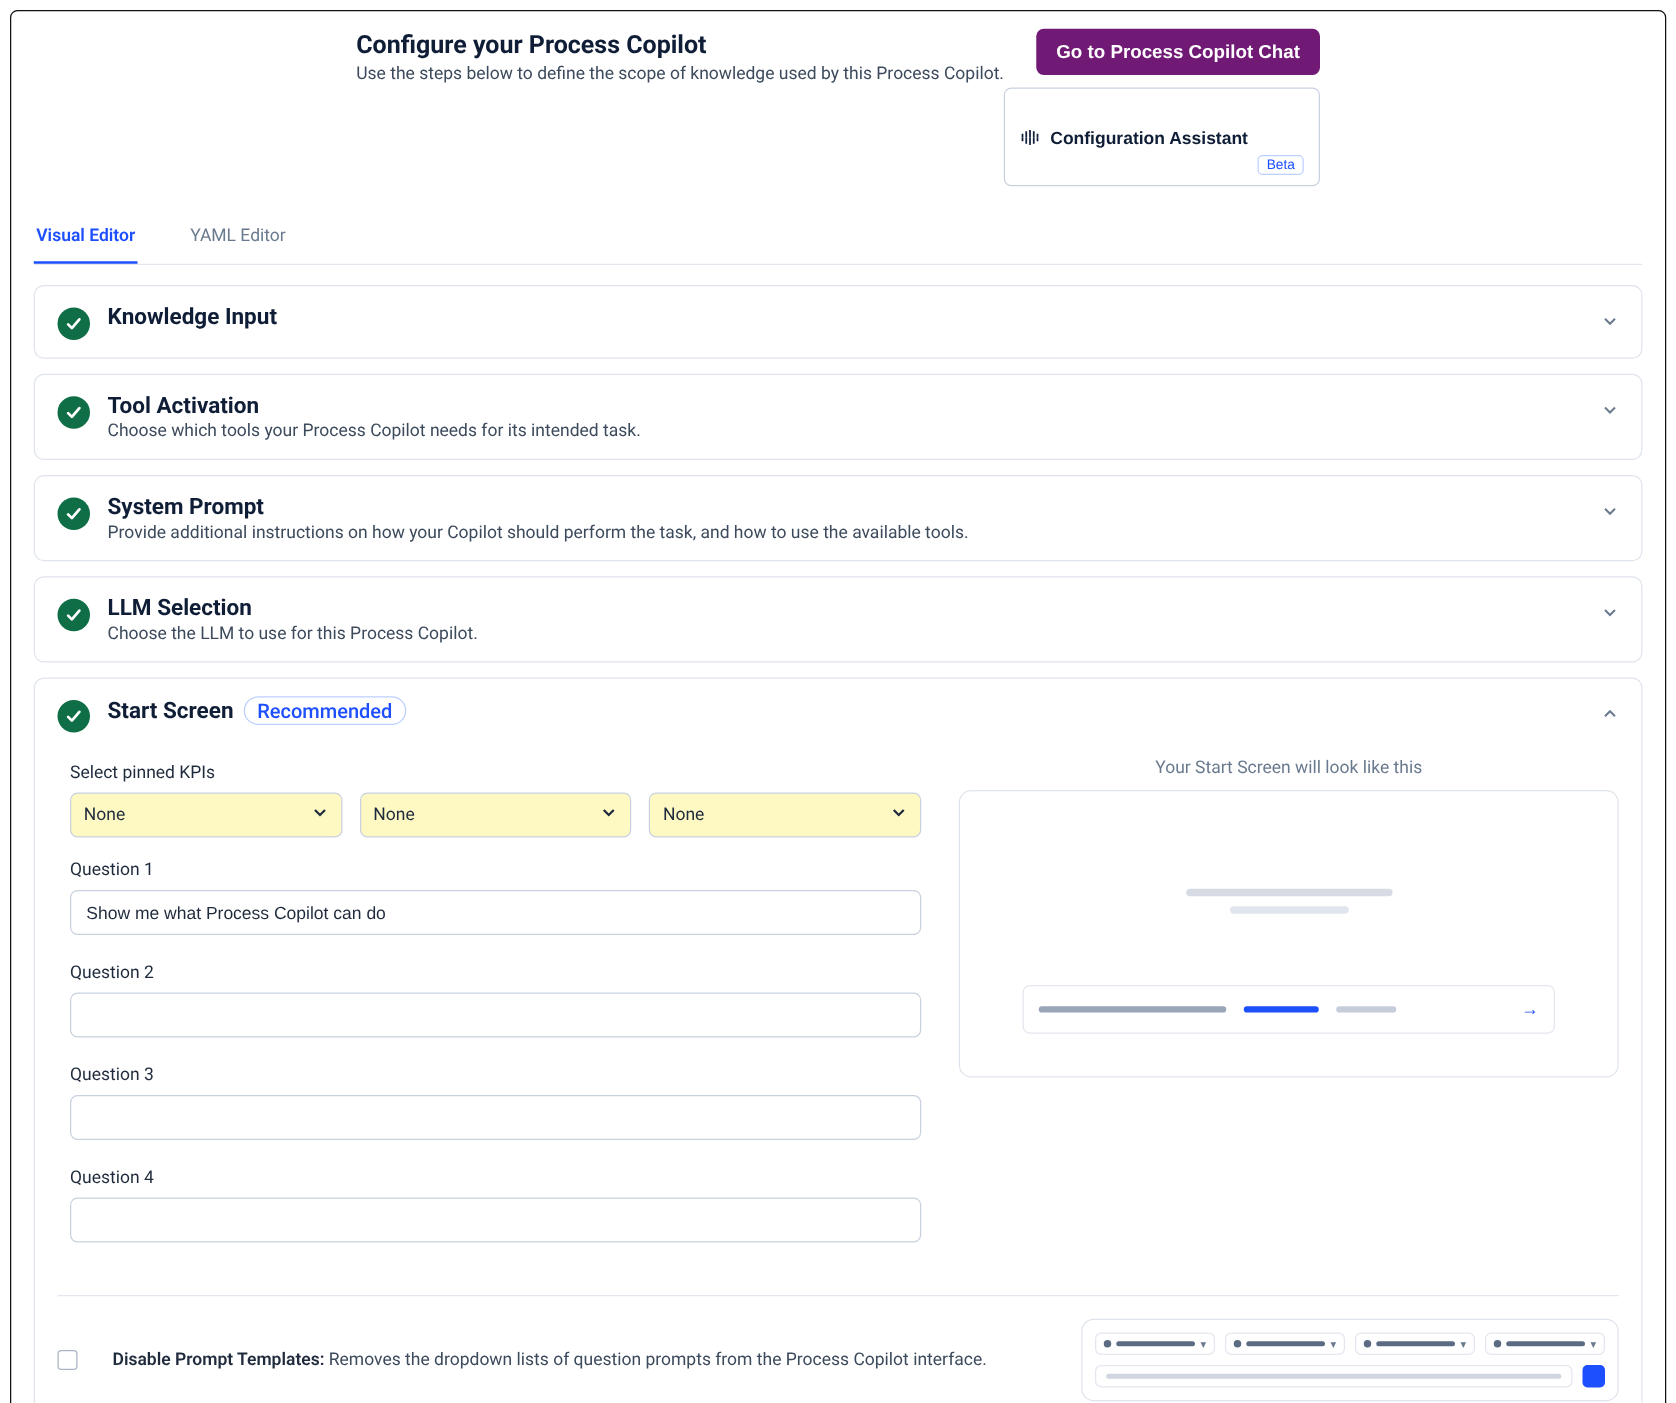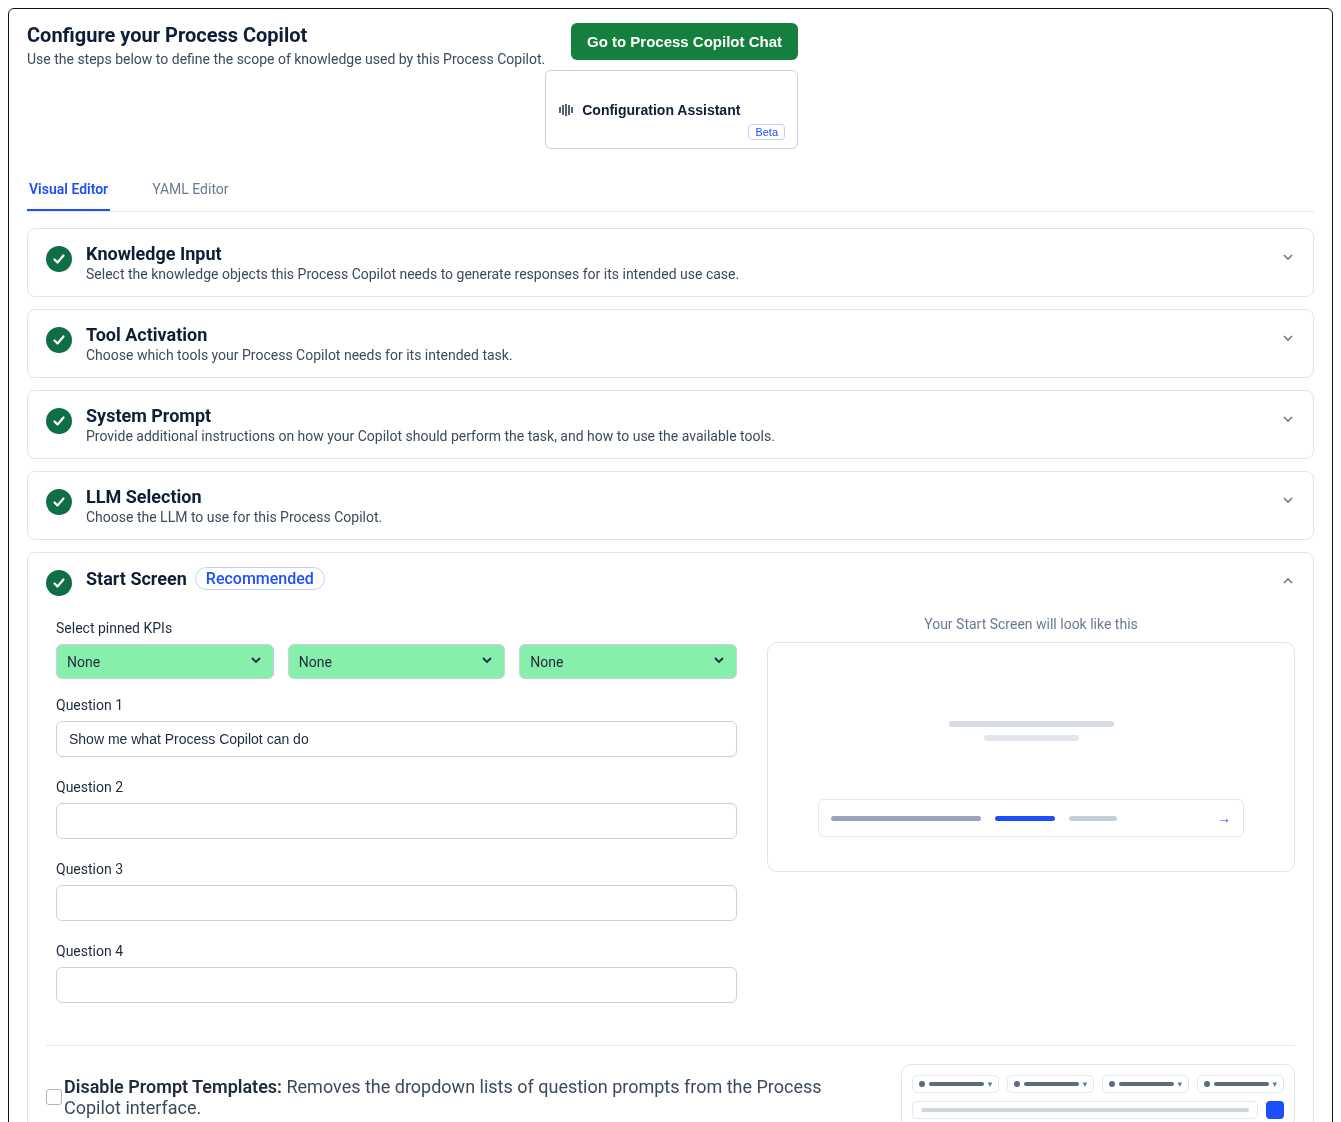--- a/index.html
+++ b/index.html
@@ -12,41 +12,41 @@
   .frame {
     border: 1px solid #111;
     border-radius: 6px;
     padding: 14px 18px 22px 18px;
     min-height: 1104px;
     position: relative;
   }
   .header-row {
     display: flex;
     align-items: flex-start;
-    justify-content: flex-start;
+    justify-content: center;
     margin-bottom: 6px;
   }
   .page-title {
     font-size: 20px;
     font-weight: 700;
     color: #0f1e36;
     margin-bottom: 4px;
   }
   .page-sub {
     font-size: 14px;
     color: #3c4a5c;
   }
   .header-buttons {
     display: flex;
     flex-direction: column;
     align-items: flex-end;
     gap: 10px;
   }
   .btn-primary {
-    background: #15803d;
+    background: #701a75;
     color: #fff;
     border: none;
     border-radius: 6px;
     padding: 10px 16px;
     font-size: 15px;
     font-weight: 600;
     cursor: pointer;
   }
   .btn-assist {
     background: #fff;
@@ -153,21 +153,21 @@
   .select-row { display:flex; gap:14px; margin-bottom: 18px; }
   .select {
     border: 1px solid #c9d1df;
     border-radius: 6px;
     padding: 8px 10px;
     font-size: 14px;
     color: #1f2b3c;
     flex:1;
     display:flex; align-items:center; justify-content:space-between;
     cursor:pointer;
-    background:#86efac;
+    background:#fef9c3;
   }
   .q-group { margin-bottom: 22px; }
   .text-input {
     width: 100%;
     border: 1px solid #c9d1df;
     border-radius: 6px;
     padding: 9px 12px;
     font-size: 14px;
     color: #1f2b3c;
   }
@@ -199,21 +199,21 @@
     left: 50px; right: 50px; bottom: 34px;
   }
   .skel-row .skel-line { height:5px; }
   .skel-blue { background:#1d4fff; }
   .skel-arrow { color:#1d4fff; font-size:14px; margin-left:auto; }
   .divider { height:1px; background:#e3e7ee; margin:20px 0 18px 0; }
   .disable-row {
     display:flex; align-items:center; justify-content:space-between;
     gap: 20px;
   }
-  .disable-left { display:flex; align-items:center; gap:2px; font-size:18px; color:#3c4a5c; }
+  .disable-left { display:flex; align-items:center; gap:28px; font-size:14px; color:#3c4a5c; }
   .checkbox {
     width:16px; height:16px; border:1.5px solid #aab4c4; border-radius:3px; display:inline-block; flex-shrink:0;
   }
   .disable-left b { color:#1f2b3c; font-weight:600; }
   .dropdowns-preview {
     border:1px solid #dfe4ec;
     border-radius:10px;
     padding: 10px 10px;
     width: 430px;
   }
@@ -279,21 +279,20 @@
 
     <div class="card">
       <div class="card-row">
         <span class="check-circle">
           <svg width="14" height="14" viewBox="0 0 14 14" fill="none" stroke-width="2.2" stroke-linecap="round" stroke-linejoin="round">
               <polyline points="2.5,7.5 5.5,10.5 11.5,3.5"></polyline>
             </svg>
         </span>
         <div class="card-text">
           <div class="card-title">Knowledge Input</div>
-          <div class="card-desc">Select the knowledge objects this Process Copilot needs to generate responses for its intended use case.</div>
         </div>
         <span class="chevron">
           <svg width="14" height="14" viewBox="0 0 14 14" fill="none" stroke="#6a7a8e" stroke-width="1.6">
               <polyline points="3,5 7,9 11,5"></polyline>
             </svg>
         </span>
       </div>
     </div>
 
     <div class="card">

